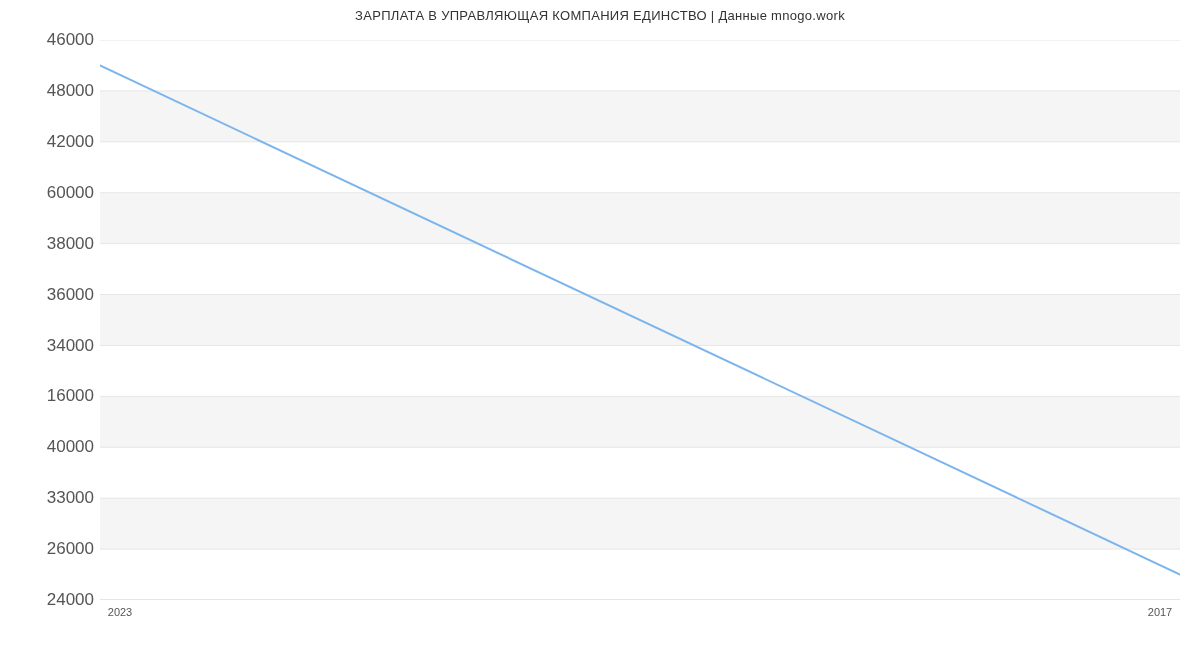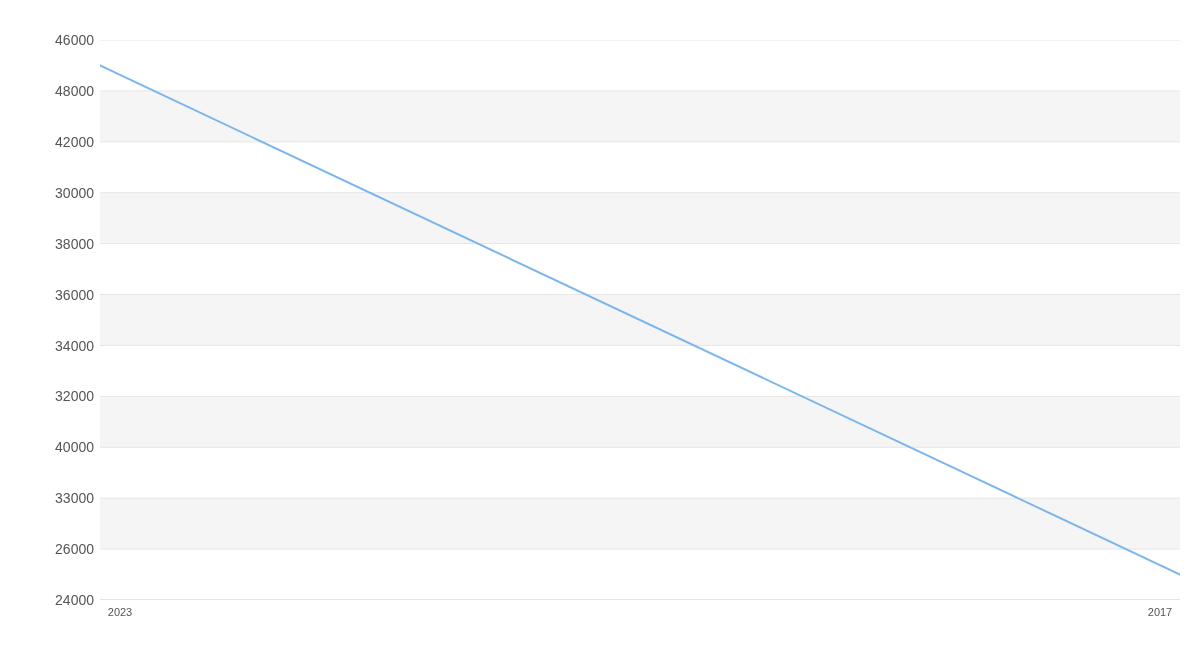--- a/index.html
+++ b/index.html
@@ -30,21 +30,21 @@
   .plot {
     position: absolute;
     left: 100px;
     top: 40px;
     width: 1080px;
     height: 560px;
   }
   .y-axis-label {
     position: absolute;
     right: 1106px;
-    font-size: 14px;
+    font-size: 17px;
     color: #555;
     text-align: right;
     transform: translateY(-50%);
     width: 60px;
   }
   .x-axis-label {
     position: absolute;
     top: 606px;
     font-size: 11px;
     color: #555;
@@ -52,29 +52,30 @@
     transform: translateX(-50%);
   }
   svg {
     display: block;
   }
 </style>
 </head>
 <body>
 
 <div class="chart-container">
+  <div class="title">ЗАРПЛАТА В УПРАВЛЯЮЩАЯ КОМПАНИЯ ЕДИНСТВО | Данные mnogo.work</div>
 
   <div class="y-axis-label" style="top:40px">46000</div>
   <div class="y-axis-label" style="top:90.9px">48000</div>
   <div class="y-axis-label" style="top:141.8px">42000</div>
-  <div class="y-axis-label" style="top:192.7px">30000</div>
+  <div class="y-axis-label" style="top:192.7px">60000</div>
   <div class="y-axis-label" style="top:243.6px">38000</div>
   <div class="y-axis-label" style="top:294.5px">36000</div>
   <div class="y-axis-label" style="top:345.5px">34000</div>
-  <div class="y-axis-label" style="top:396.4px">32000</div>
+  <div class="y-axis-label" style="top:396.4px">16000</div>
   <div class="y-axis-label" style="top:447.3px">40000</div>
   <div class="y-axis-label" style="top:498.2px">33000</div>
   <div class="y-axis-label" style="top:549.1px">26000</div>
   <div class="y-axis-label" style="top:600px">24000</div>
 
   <div class="x-axis-label" style="left:120px">2023</div>
   <div class="x-axis-label" style="left:1160px">2017</div>
 
   <div class="plot">
     <svg id="chart-svg" width="1080" height="560" viewBox="0 0 1080 560">

